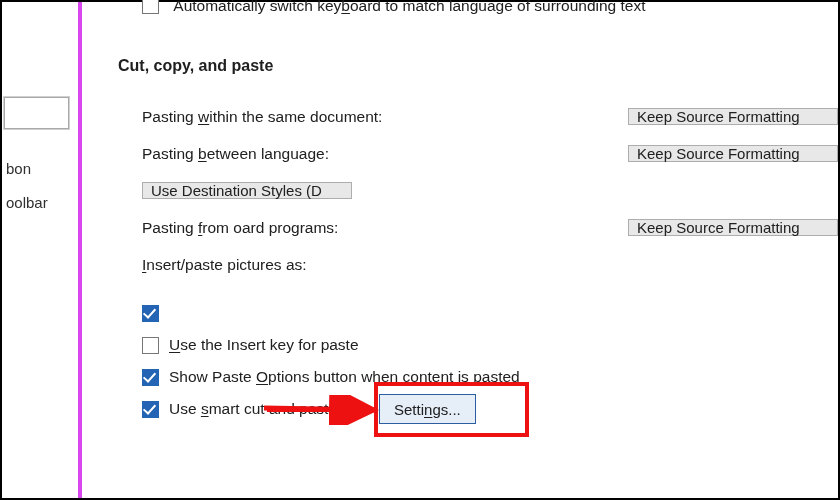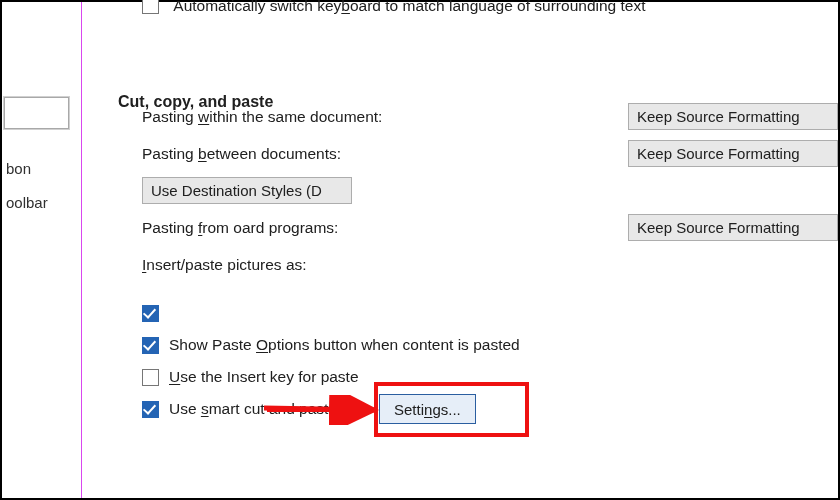--- a/index.html
+++ b/index.html
@@ -17,21 +17,21 @@
     width: 840px; height: 500px;
     border: 2px solid #000;
     background: #fff;
   }
   
   .leftnav {
     position: absolute;
     left: 0; top: 0; bottom: 0;
     width: 80px;
     background: #fff;
-    border-right: 1px solid #d946ef;
+    border-right: 4px solid #d946ef;
   }
   .leftnav .sel {
     position: absolute;
     left: 2px; top: 95px;
     width: 65px; height: 32px;
     background: #ffffff;
     border: 1px solid #a8a8a8;
     box-shadow: 0 0 0 1px #d0d0d0;
   }
   .leftnav .item {
@@ -77,40 +77,39 @@
     border: solid #fff;
     border-width: 0 2.5px 2.5px 0;
     transform: rotate(42deg);
   }
   .lbl { vertical-align: middle; }
 
   .section-title {
     position: absolute;
     font-weight: 700;
     font-size: 16px;
-    margin-top: 36px;
   }
   .st1 { top: 55px; left: 36px; }
   .st2 { top: 455px; left: 36px; }
 
   .grid {
     position: absolute;
     top: 96px; left: 60px; right: 0;
   }
   .grow {
     height: 37px;
     display: flex;
     align-items: center;
   }
   .glabel {
     width: 545px;
     font-size: 15.5px;
   }
   .dropdown {
-    height: 27px;
+    height: 17px;
     min-width: 210px;
     border: 1px solid #adadad;
     background: #e8e8e8;
     padding: 2px 8px;
     font-size: 15px;
     display: inline-flex;
     align-items: center;
     justify-content: space-between;
     color: #202020;
   }
@@ -218,21 +217,21 @@
         <div class="glabel">
           <span>Pasting </span><span class="u">w</span><span>ithin the same document:</span>
         </div>
         <div class="dropdown">
           <span>Keep Source Formatting</span>
         </div>
       </div>
 
       <div class="grow">
         <div class="glabel">
-          <span>Pasting </span><span class="u">b</span><span>etween documents:</span>
+          <span>Pasting </span><span class="u">b</span><span>etween language:</span>
         </div>
         <div class="dropdown">
           <span>Keep Source Formatting</span>
         </div>
       </div>
 
       <div class="grow">
         <div class="dropdown">
           <span>Use Destination Styles (D</span>
         </div>
@@ -252,33 +251,33 @@
           <span></span><span class="u">I</span><span>nsert/paste pictures as:</span>
         </div>
       </div>
 
     </div>
 
     <div class="chkrows">
 
       <div class="crow">
         <span class="chk checked"></span>
+      </div>
+
+      <div class="crow">
+        <span class="chk"></span>
+        <span class="lbl">
+          <span></span><span class="u">U</span><span>se the Insert key for paste</span>
+        </span>
       </div>
 
       <div class="crow">
         <span class="chk checked"></span>
         <span class="lbl">
           <span>Show Paste </span><span class="u">O</span><span>ptions button when content is pasted</span>
-        </span>
-      </div>
-
-      <div class="crow">
-        <span class="chk"></span>
-        <span class="lbl">
-          <span></span><span class="u">U</span><span>se the Insert key for paste</span>
         </span>
       </div>
 
       <div class="crow">
         <span class="chk checked"></span>
         <span class="lbl">
           <span>Use </span><span class="u">s</span><span>mart cut </span><span class="strike">and paste</span>
         </span>
         <span class="info-icon">i</span>
         <span class="settings-btn">

